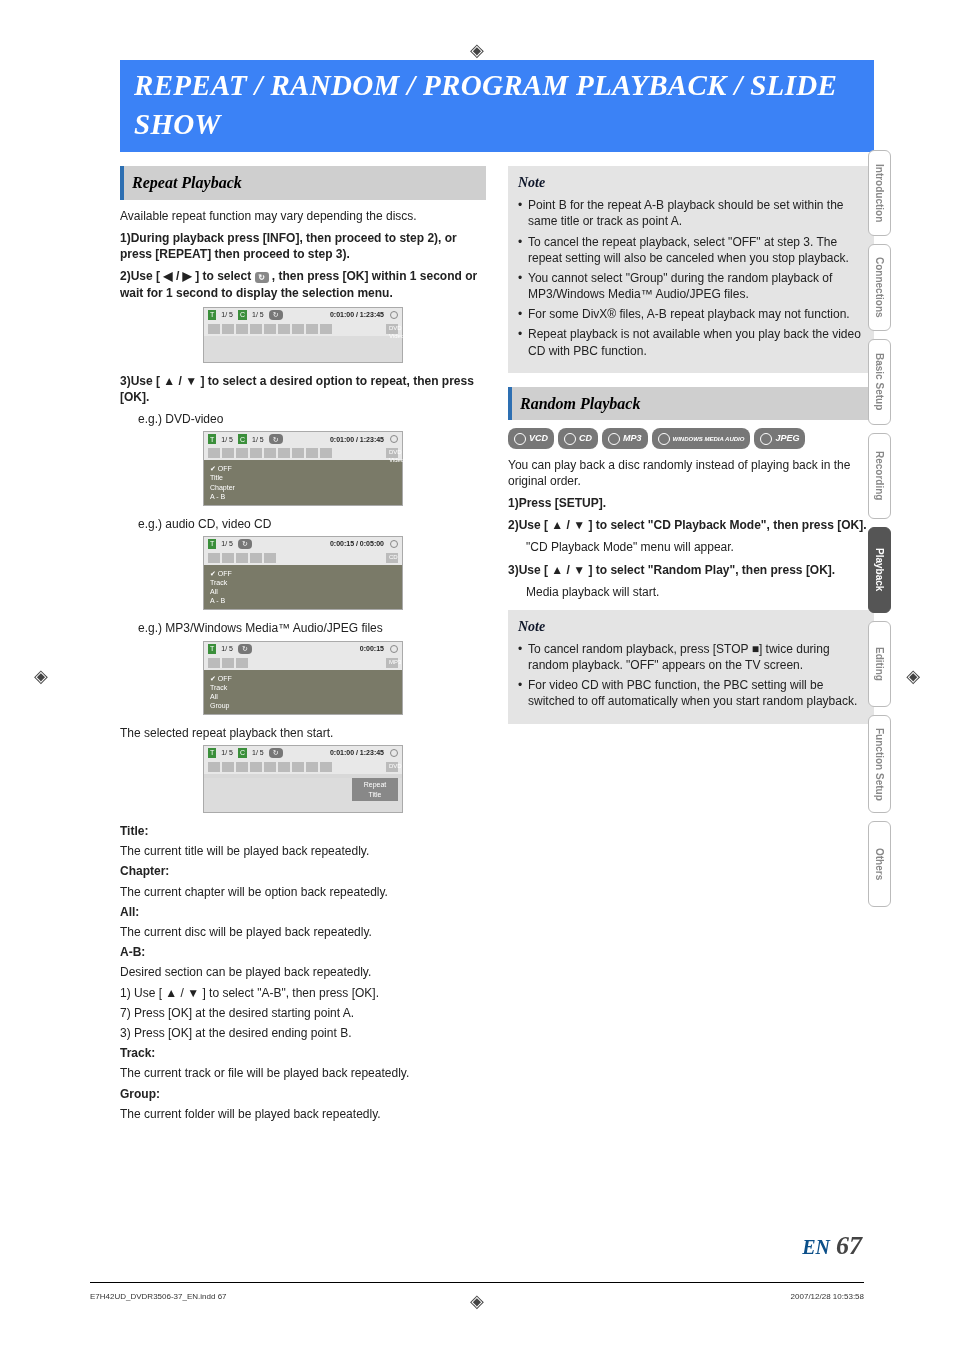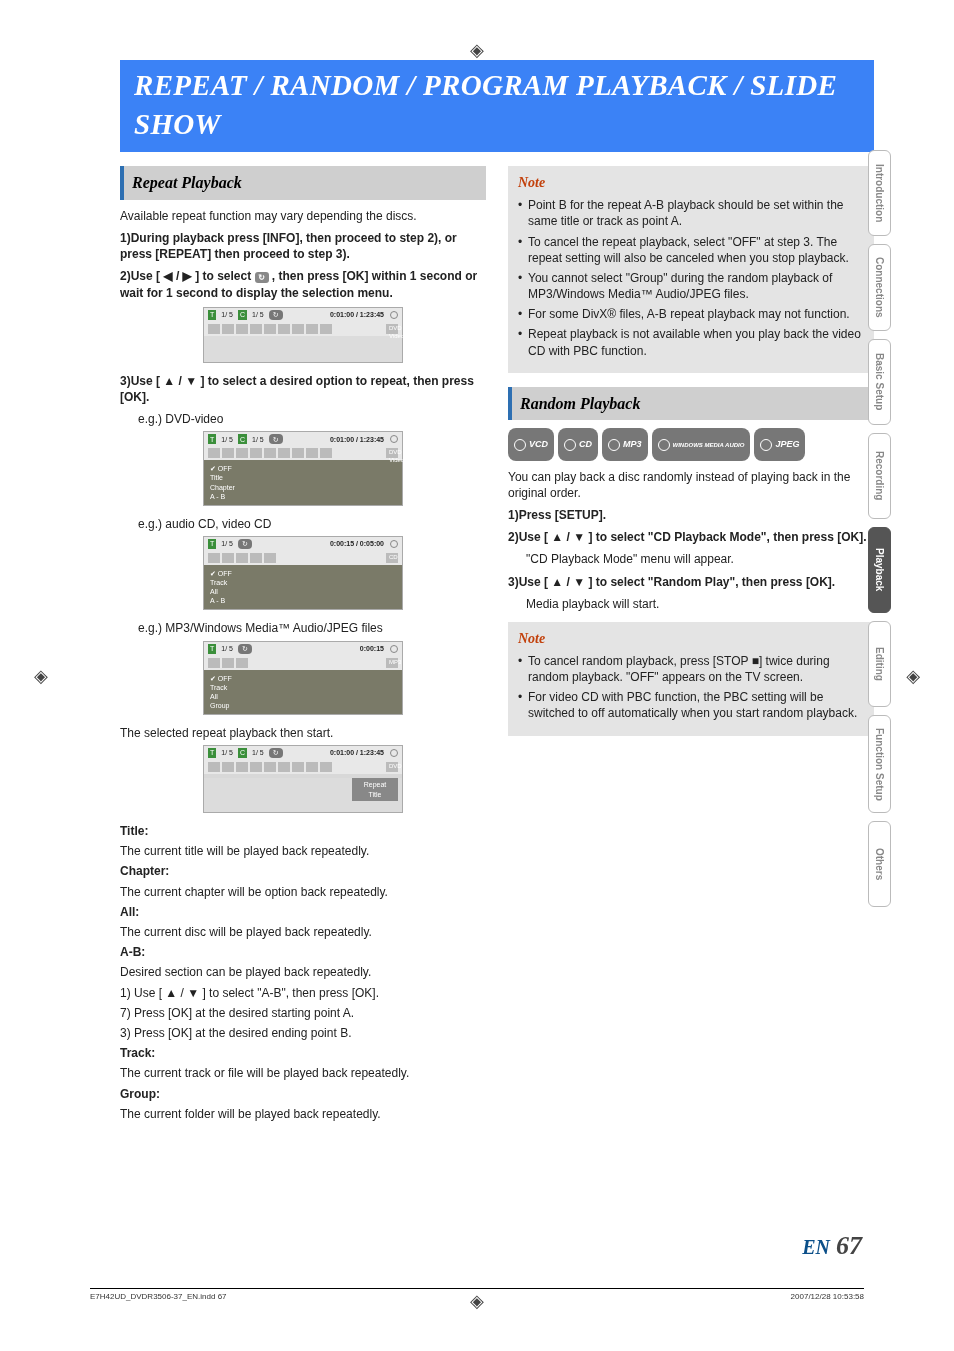--- a/index.html
+++ b/index.html
@@ -113,37 +113,37 @@
   .defs .t { font-weight:bold; }
 
   .note-box {
     background:#e4e4e4;
     padding:8px 10px 10px;
     margin-bottom:14px;
   }
   .note-box h4 {
     font-family: Georgia, serif;
     font-style: italic;
-    color: #c2410c;
+    color: #0f172a;
     font-weight: bold;
     font-size: 14px;
     margin-bottom:4px;
   }
   .note-box ul { list-style:none; }
   .note-box li { position:relative; padding-left:10px; margin-bottom:4px; }
   .note-box li::before { content:"•"; position:absolute; left:0; top:0; }
 
   .media-badges {
     display:flex;
     gap:4px;
     margin:6px 0 8px;
   }
   .mbadge {
     background:#777; color:#fff; font-size:9px; font-style:italic; font-weight:bold;
-    padding:10px 6px; border-radius:8px;
+    padding:4px 6px; border-radius:8px;
     display:flex; align-items:center; gap:3px;
   }
   .mbadge::before {
     content:""; width:10px; height:10px; border:1px solid #fff; border-radius:50%; display:inline-block;
   }
 
   .side-tabs {
     position:absolute;
     right: 63px;
     top: 150px;
@@ -178,21 +178,21 @@
     color:#0b4f89;
     font-size:20px;
   }
   .page-num .n { color:#444; font-size:26px; margin-left:6px;}
   .footer {
     position:absolute;
     left:90px; right:90px; bottom:48px;
     border-top:1px solid #000;
     font-size:8px; color:#333;
     display:flex; justify-content:space-between;
-    padding-top:3px;
+    padding-top:9px;
   }
   .keycap {
     display:inline-block;
     background:#888;
     color:#fff;
     border-radius:3px;
     font-size:8px;
     width:14px; height:11px;
     text-align:center;
     line-height:11px;

